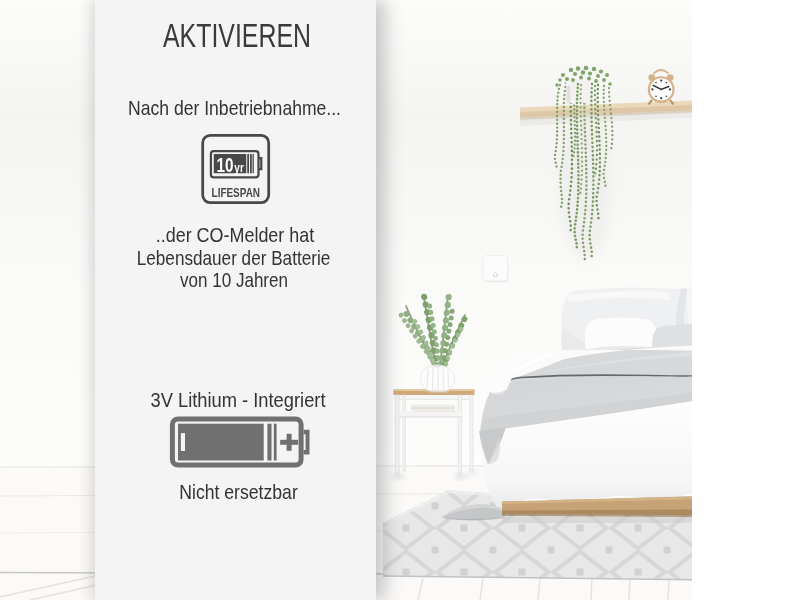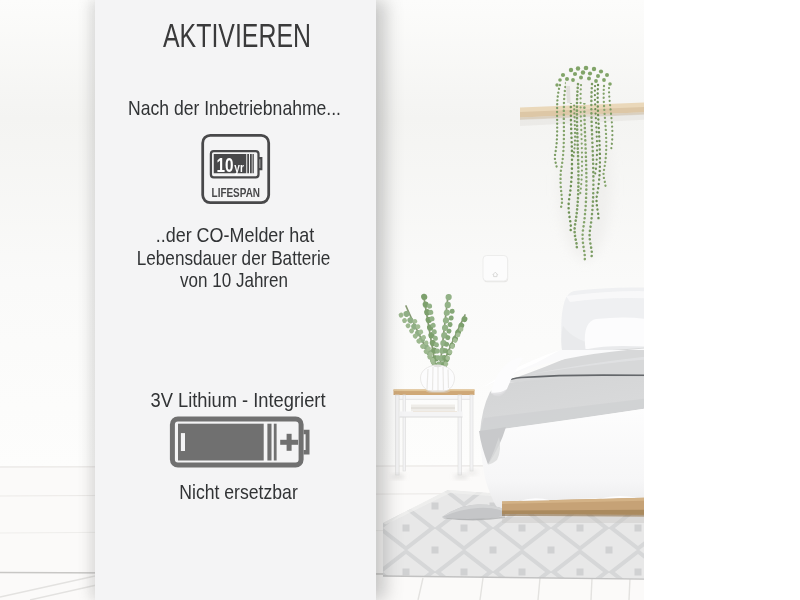--- a/index.html
+++ b/index.html
@@ -1,16 +1,16 @@
 <!DOCTYPE html>
 <html><head>
 <meta charset="utf-8">
 <style>
   html,body{margin:0;padding:0;}
-  #stage{position:relative;width:644px;height:600px;overflow:hidden;background:#fcfcfb;font-family:"Liberation Sans",sans-serif;}
+  #stage{position:relative;width:644px;height:600px;overflow:hidden;background:#fcfcfb;font-family:"Liberation Sans",sans-serif;padding-left:48px;}
   #photo{position:absolute;left:0;top:0;}
   #panel{position:absolute;left:95px;top:0;width:281px;height:600px;background:#f4f4f5;
          box-shadow:10px 0 16px rgba(90,90,90,.30), -7px 0 10px rgba(120,120,120,.16);}
   #ptext{position:absolute;left:0;top:0;}
 </style>
 </head>
 <body>
 <div id="stage">
 
 <svg id="photo" width="800" height="600" viewBox="0 0 800 600">

